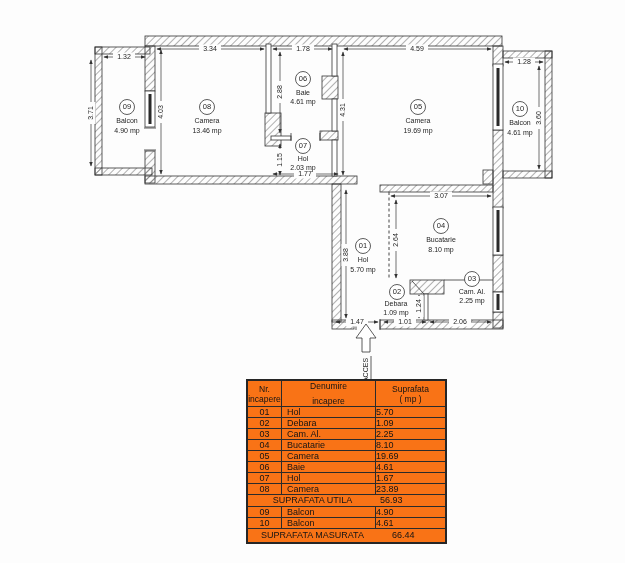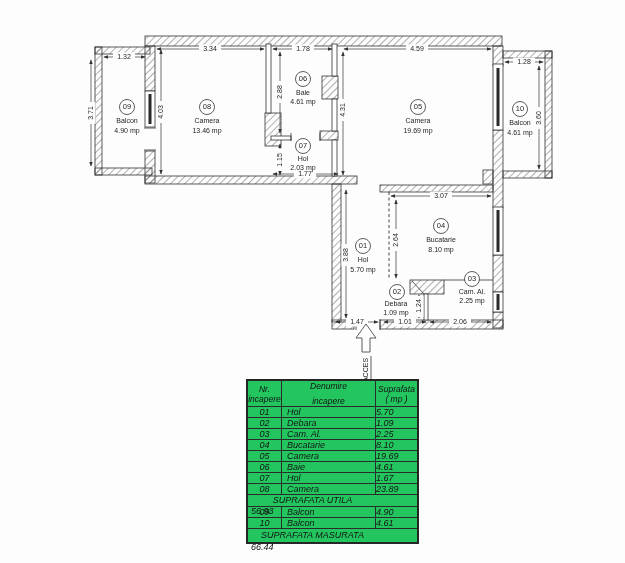--- a/index.html
+++ b/index.html
@@ -11,27 +11,27 @@
   .thin{fill:#fff;stroke:#333;stroke-width:0.8;}
   .dim{stroke:#333;stroke-width:0.7;}
   .tick{stroke:#333;stroke-width:0.8;}
   .dash{stroke:#444;stroke-width:1;stroke-dasharray:3,2.5;fill:none;}
   .bar{fill:#2a2a2a;}
   .lblbg{fill:#fdfdfd;}
   .dimtxt{font-size:7px;text-anchor:middle;dominant-baseline:middle;}
   .roomnum{font-size:7.5px;text-anchor:middle;dominant-baseline:middle;}
   .roomname{font-size:7px;text-anchor:middle;dominant-baseline:middle;}
   
-  .tbl{position:absolute;left:246px;top:379px;width:173px;border:2px solid #262626;
-       box-sizing:border-box;font-style:italic;color:#141414;background:#22c55e;}
+  .tbl{position:absolute;left:246px;top:379px;width:201px;border:2px solid #262626;
+       box-sizing:border-box;color:#141414;background:#f97316;}
   .trow{display:flex;border-bottom:1px solid #2b2b2b;box-sizing:border-box;}
   .trow:last-child{border-bottom:none;}
   .hrow{height:26px;font-size:8.5px;}
   .drow{height:11px;font-size:9px;line-height:10px;}
-  .srow{height:12px;font-size:9px;line-height:11px;flex-direction:column;}
+  .srow{height:12px;font-size:9px;line-height:11px;}
   .c1{width:34px;border-right:1px solid #2b2b2b;text-align:center;box-sizing:border-box;}
   .c2{width:94px;border-right:1px solid #2b2b2b;padding-left:5px;box-sizing:border-box;}
   .c3{flex:1;text-align:left;box-sizing:border-box;}
   .hc{display:flex;flex-direction:column;justify-content:center;text-align:center;padding-left:0;}
   .span2{width:129px;text-align:center;box-sizing:border-box;}
   .sval{flex:1;text-align:left;padding-left:3px;box-sizing:border-box;}
 </style>
 </head>
 <body>
 
@@ -332,19 +332,19 @@
     <div class="c1">09</div>
     <div class="c2">Balcon</div>
     <div class="c3">4.90</div>
   </div>
   <div class="trow drow">
     <div class="c1">10</div>
     <div class="c2">Balcon</div>
     <div class="c3">4.61</div>
   </div>
 
-  <div class="trow srow" style="height:13px;line-height:12px;">
+  <div class="trow srow" style="height:13px;line-height:12px;gap:12px;">
     <div class="span2">SUPRAFATA MASURATA</div>
     <div class="sval">66.44</div>
   </div>
 </div>
 
 </div>
 
 </body></html>

